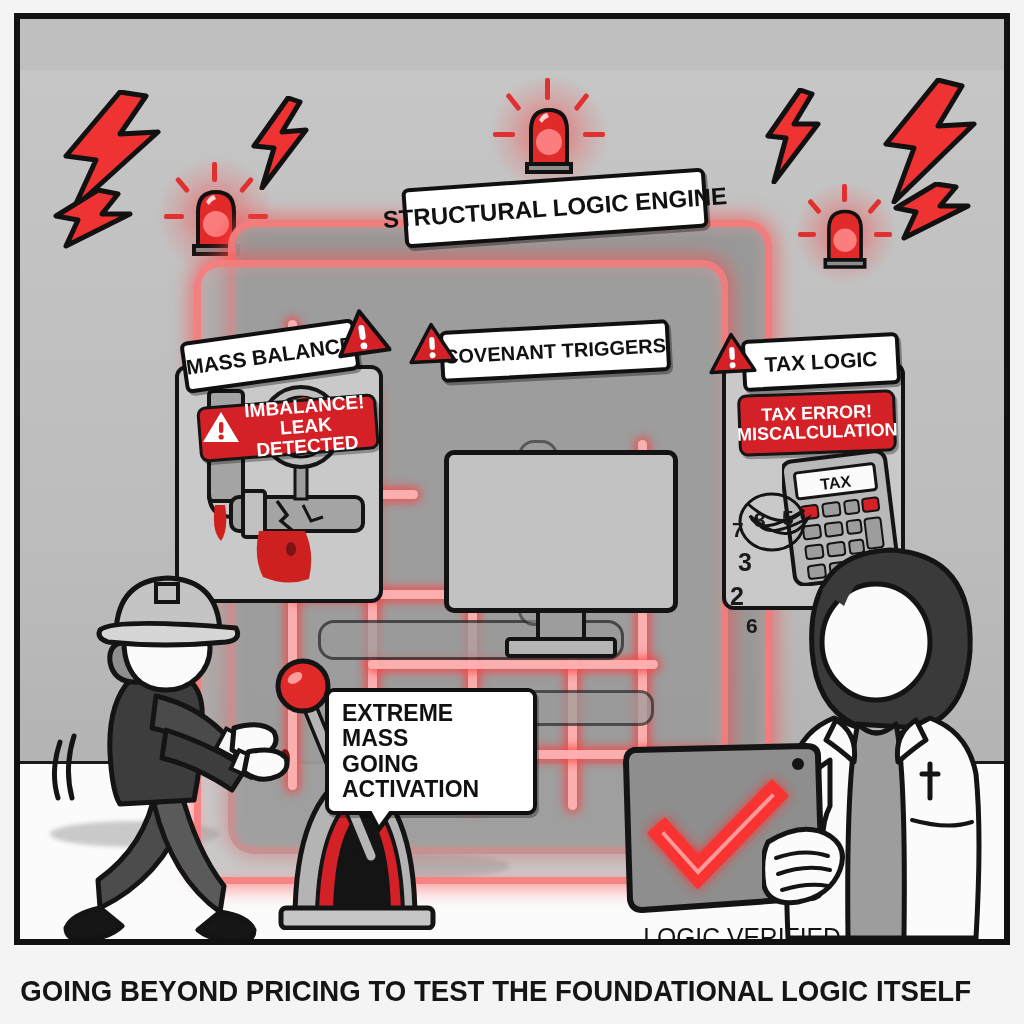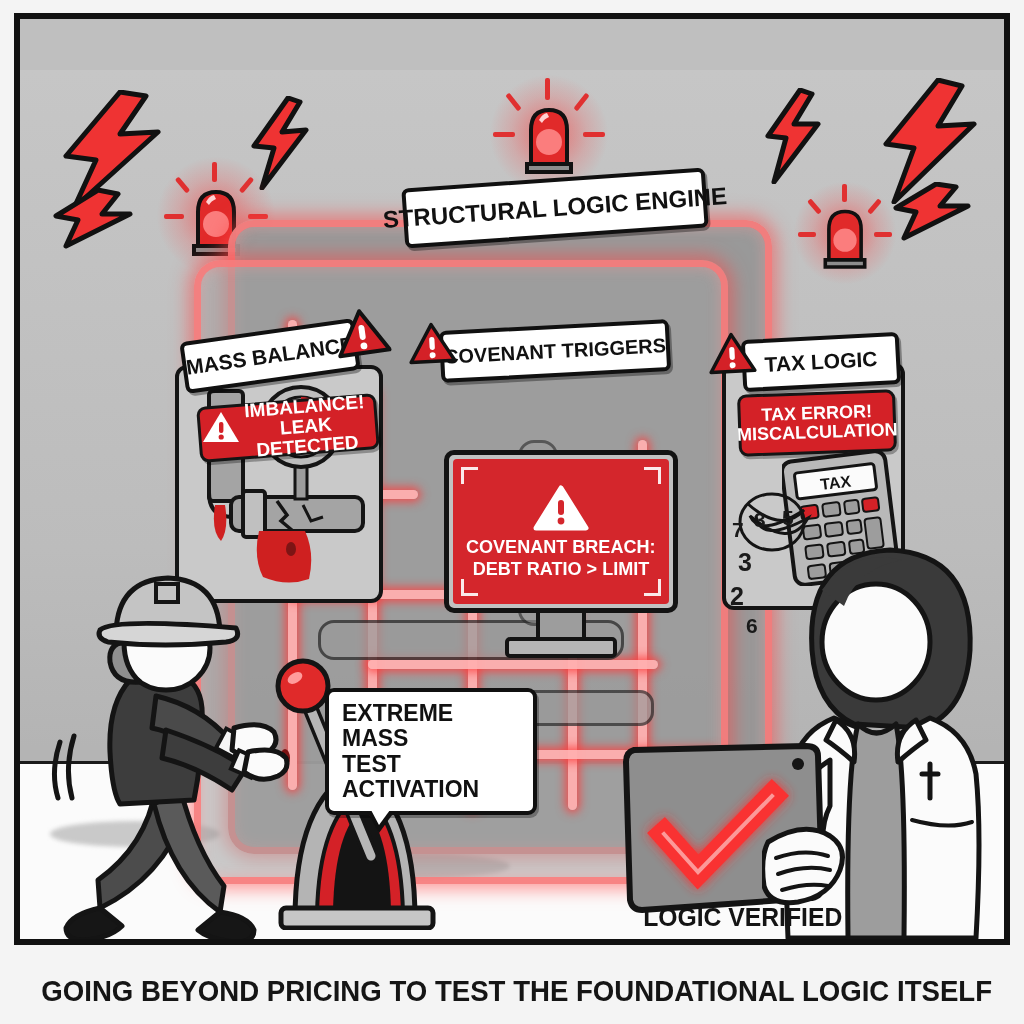--- a/index.html
+++ b/index.html
@@ -20,21 +20,21 @@
     position:absolute;left:14px;top:13px;width:996px;height:57px;
     border:6px solid #111;box-sizing:border-box;background:#fbfbfb;
     display:flex;align-items:center;justify-content:center;z-index:60;
   }
   .title-text{
     font-weight:bold;font-size:31px;letter-spacing:.2px;color:#111;
     transform:scaleX(.93);white-space:nowrap;
   }
   .caption{
     position:absolute;left:0;top:962px;width:992px;height:58px;
-    display:flex;align-items:center;
+    display:flex;align-items:center;justify-content:center;
   }
   .caption-text{
     font-weight:bold;font-size:30px;color:#151515;white-space:nowrap;
     transform:scaleX(.92);
   }
 
   
   .scene{
     position:absolute;left:20px;top:70px;width:984px;height:869px;
     overflow:hidden;background:linear-gradient(180deg,#c6c6c6 0%,#bcbcbc 55%,#b4b4b4 78%);
@@ -134,21 +134,21 @@
     content:"";position:absolute;left:42px;bottom:-14px;z-index:2;
     border-left:8px solid transparent;border-right:11px solid transparent;
     border-top:15px solid #fff;
   }
 
   
   .person{position:absolute;}
   .tablet-check{position:absolute;}
 
   .verified{
-    position:absolute;left:618px;top:832px;font-weight:bold;color:#141414;
+    position:absolute;left:618px;top:852px;font-weight:normal;color:#141414;
   }
   .verified .l1{font-size:26px;letter-spacing:0;transform:scaleX(.95);}
 
   .calcnum{position:absolute;font-weight:bold;color:#1a1a1a;font-size:21px;}
 </style>
 </head>
 <body>
 
 <div id="poster">
 
@@ -306,33 +306,20 @@
       <span>COVENANT TRIGGERS</span>
     </div>
     <svg class="warn-tri" style="left:388px;top:252px;transform:rotate(-3deg);" width="48" height="42" viewBox="0 0 54 48">
       <polygon points="27,3 52,45 2,45" fill="#d42127" stroke="#111" stroke-width="4" stroke-linejoin="round"></polygon>
       <rect x="24" y="17" width="6" height="15" rx="3" fill="#fff"></rect>
       <circle cx="27" cy="38" r="3.4" fill="#fff"></circle>
     </svg>
 
     <div class="monitor">
       <div class="mon-bezel"></div>
-      <div class="mon-screen">
-        <div class="corner" style="left:8px;top:8px;border-right:none;border-bottom:none;"></div>
-        <div class="corner" style="right:8px;top:8px;border-left:none;border-bottom:none;"></div>
-        <div class="corner" style="left:8px;bottom:8px;border-right:none;border-top:none;"></div>
-        <div class="corner" style="right:8px;bottom:8px;border-left:none;border-top:none;"></div>
-        <svg width="56" height="48" viewBox="0 0 56 48" style="margin-bottom:4px;">
-          <polygon points="28,4 53,44 3,44" fill="#fff" stroke="#fff" stroke-width="5" stroke-linejoin="round"></polygon>
-          <rect x="25" y="16" width="6" height="15" rx="3" fill="#d4262c"></rect>
-          <circle cx="28" cy="37" r="3.4" fill="#d4262c"></circle>
-        </svg>
-        <div class="mon-text">COVENANT BREACH:</div>
-        <div class="mon-text">DEBT RATIO &gt; LIMIT</div>
-      </div>
       <div class="mon-stand"></div>
       <div class="mon-base"></div>
     </div>
 
     <div class="panel" style="left:702px;top:292px;width:175px;height:240px;"></div>
 
     <div class="redbanner" style="left:718px;top:322px;width:152px;height:56px;font-size:18px;transform:rotate(-2deg);">
       <div>TAX ERROR!</div>
       <div>MISCALCULATION</div>
     </div>
@@ -415,21 +402,21 @@
       <path d="M78 82 q2 -52 52 -54 q50 2 52 54 z" fill="#c4c4c4" stroke="#141414" stroke-width="5" stroke-linejoin="round"></path>
       <path d="M62 80 q14 -12 136 -2 q6 12 -10 14 q-62 6 -118 0 q-12 -4 -8 -12z" fill="#d6d6d6" stroke="#141414" stroke-width="5" stroke-linejoin="round"></path>
       <path d="M118 34 h22 v18 h-22z" fill="none" stroke="#141414" stroke-width="4"></path>
 
       <path d="M36 186 q-10 32 -2 62" fill="none" stroke="#141414" stroke-width="5" stroke-linecap="round"></path>
       <path d="M22 192 q-10 30 -2 56" fill="none" stroke="#141414" stroke-width="5" stroke-linecap="round"></path>
     </svg>
 
     <div class="bubble" style="left:305px;top:618px;width:178px;font-size:23px;">
       <div>EXTREME MASS</div>
-      <div>TEST ACTIVATION</div>
+      <div>GOING ACTIVATION</div>
     </div>
 
     <svg class="person" style="left:760px;top:462px;" width="250" height="412" viewBox="0 0 250 412">
 
       <path d="M32 118 q-6 -96 78 -100 q84 4 80 100 q-4 62 -48 78 l-68 -4 q-38 -18 -42 -74z" fill="#3a3a3a" stroke="#141414" stroke-width="5" stroke-linejoin="round"></path>
 
       <ellipse cx="96" cy="110" rx="54" ry="58" fill="#fbfbfb" stroke="#141414" stroke-width="5"></ellipse>
       <path d="M42 58 q30 -42 80 -30 q-44 8 -58 46 z" fill="#3a3a3a"></path>
 
       <path d="M54 186 q-36 14 -44 56 q-6 66 -2 164 h188 q6 -104 0 -164 q-8 -42 -46 -56 l-42 22 z" fill="#fbfbfb" stroke="#141414" stroke-width="5" stroke-linejoin="round"></path>

